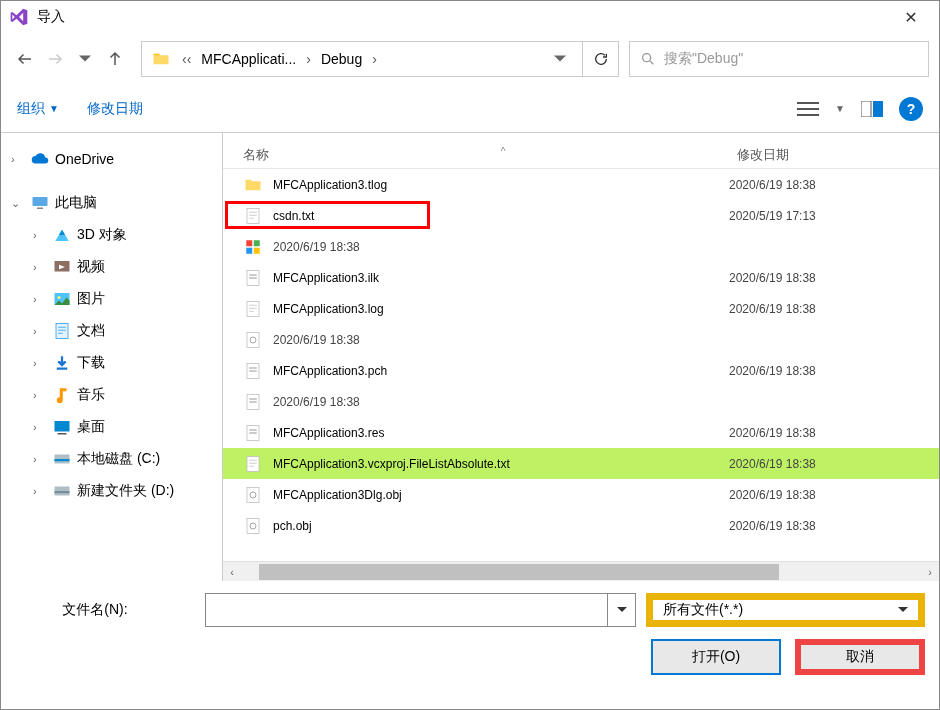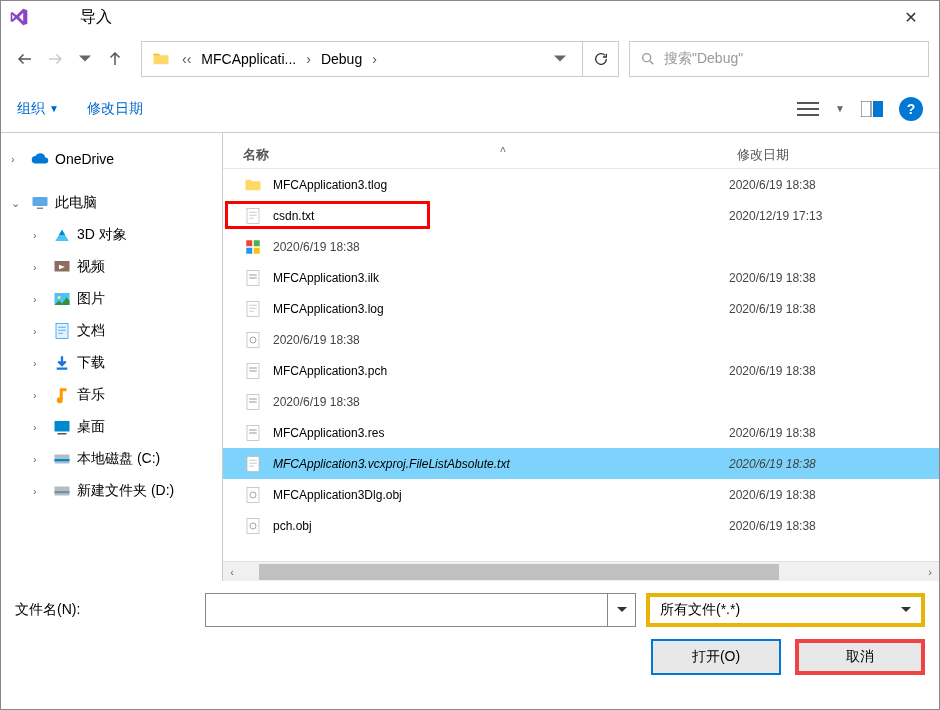--- a/index.html
+++ b/index.html
@@ -1,19 +1,19 @@
 <!DOCTYPE html>
 <html><head>
 <meta charset="utf-8">
 <style>
 * { box-sizing: border-box; margin: 0; padding: 0; font-family: "Microsoft YaHei", "Segoe UI", sans-serif; }
 body { width: 940px; height: 710px; background: #fff; border: 1px solid #888; position: relative; font-size: 14px; color: #000; }
 .titlebar { height: 32px; display: flex; align-items: center; padding: 0 8px; }
 .titlebar .vs-icon { width: 20px; height: 20px; margin-right: 8px; }
-.titlebar .title { flex: 1; font-size: 16px; margin-left: 43px; }
+.titlebar .title { flex: 1; font-size: 14px; }
 .titlebar .close { width: 40px; text-align: center; font-size: 16px; color: #333; cursor: pointer; }
 .navrow { height: 52px; display: flex; align-items: center; padding: 0 10px; gap: 2px; border-bottom: 1px solid transparent; }
 .navrow .navbtn { width: 28px; height: 28px; display: flex; align-items: center; justify-content: center; color: #666; cursor: pointer; }
 .navrow .navbtn.disabled { color: #ccc; }
 .navrow .uparrow { margin-right: 6px; }
 .crumb { flex: 1; border: 1px solid #ccc; height: 36px; display: flex; align-items: center; margin: 0 8px 0 4px; background: #fff; }
 .crumb .folder-ic { margin: 0 8px 0 10px; width: 18px; height: 18px; }
 .crumb .part { padding: 0 6px; cursor: pointer; }
 .crumb .sep { color: #555; padding: 0 4px; }
 .crumb .refresh { width: 36px; text-align: center; border-left: 1px solid #ccc; height: 100%; display: flex; align-items: center; justify-content: center; cursor: pointer; }
@@ -30,41 +30,41 @@
 .sidebar::-webkit-scrollbar-track { background: #f0f0f0; }
 .sidebar::-webkit-scrollbar-thumb { background: #c0c0c0; }
 .sb-item { height: 32px; display: flex; align-items: center; padding: 0 6px; cursor: pointer; gap: 6px; }
 .sb-item .chev { width: 14px; color: #666; font-size: 11px; }
 .sb-item .ic { width: 18px; height: 18px; display: flex; align-items: center; justify-content: center; }
 .sb-item .lbl { font-size: 14px; }
 .sb-item.l1 { padding-left: 10px; }
 .sb-item.l2 { padding-left: 32px; }
 .filepane { flex: 1; display: flex; flex-direction: column; overflow: hidden; }
 .filehdr { height: 36px; display: flex; align-items: center; padding: 16px 12px 8px 12px; color: #555; font-size: 13px; border-bottom: 1px solid #e8e8e8; }
-.filehdr .col-name { flex: 1; display: flex; align-items: flex-start; padding-left: 8px; font-weight: bold; }
+.filehdr .col-name { flex: 1; display: flex; align-items: flex-start; padding-left: 8px; }
 .filehdr .col-date { width: 190px; }
 .filelist { flex: 1; overflow-y: auto; position: relative; }
 .file-row { height: 31px; display: flex; align-items: center; padding: 0 20px; cursor: pointer; }
-.file-row.selected { background: #7dd3fc; font-style: italic; }
+.file-row.selected { background: #bef264; }
 .file-row .ic { width: 20px; height: 20px; margin-right: 10px; display: flex; align-items: center; justify-content: center; }
 .file-row .name { flex: 1; font-size: 12px; white-space: nowrap; overflow: hidden; text-overflow: ellipsis; }
 .file-row .date { width: 190px; font-size: 12px; color: #444; }
 .redbox { position: absolute; border: 3px solid #ff0000; pointer-events: none; }
 .hscroll { height: 20px; background: #f0f0f0; display: flex; align-items: center; border-top: 1px solid #e0e0e0; }
 .hscroll .thumb { width: 520px; height: 16px; background: #c0c0c0; margin-left: 18px; }
 .hscroll .arrow { width: 18px; text-align: center; color: #666; font-size: 11px; cursor: pointer; }
 .footer { padding: 12px 14px 14px 14px; }
 .frow { display: flex; align-items: center; gap: 10px; margin-bottom: 12px; }
-.frow .lbl { width: 180px; text-align: left; padding-right: 20px; font-size: 14px; }
+.frow .lbl { width: 180px; text-align: center; padding-right: 20px; font-size: 14px; }
 .fname-input { flex: 1; height: 34px; border: 1px solid #888; padding: 0 8px; font-size: 14px; }
 .fname-dd { width: 28px; height: 34px; border: 1px solid #888; border-left: none; display: flex; align-items: center; justify-content: center; cursor: pointer; }
-.filter { width: 279px; height: 34px; border: 4px solid #eab308; display: flex; align-items: center; padding: 0 10px; cursor: pointer; }
+.filter { width: 279px; height: 34px; border: 7px solid #eab308; display: flex; align-items: center; padding: 0 10px; cursor: pointer; }
 .filter span:first-child { flex: 1; }
 .btnrow { display: flex; justify-content: flex-end; gap: 14px; padding-right: 0; }
-.btn { width: 130px; height: 36px; border: 4px solid #ef4444; background: #e8e8e8; cursor: pointer; display: flex; align-items: center; justify-content: center; font-size: 14px; }
+.btn { width: 130px; height: 36px; border: 6px solid #ef4444; background: #e8e8e8; cursor: pointer; display: flex; align-items: center; justify-content: center; font-size: 14px; }
 .btn.primary { border: 2px solid #0078d4; }
 svg { display: block; }
 </style>
 </head>
 <body>
 
 <div class="titlebar">
   <svg class="vs-icon" viewBox="0 0 24 24">
       <path fill="#8B44C5" d="M17 2l5 2v16l-5 2-8-8-5 4-2-1V7l2-1 5 4 8-8zm0 5l-5 5 5 5V7zM4 9v6l3-3-3-3z"></path>
     </svg>
@@ -285,21 +285,21 @@
           <span class="date">2020/6/19 18:38</span>
         </div>
         <div class="file-row">
           <span class="ic">
             <svg width="18" height="18" viewBox="0 0 24 24">
               <rect x="4" y="2" width="16" height="20" fill="#fff" stroke="#bbb"></rect>
               <path stroke="#bbb" d="M7 7h10M7 11h10M7 15h6"></path>
             </svg>
           </span>
           <span class="name">csdn.txt</span>
-          <span class="date">2020/12/19 17:13</span>
+          <span class="date">2020/5/19 17:13</span>
         </div>
         <div class="file-row">
           <span class="ic">
             <svg width="18" height="18" viewBox="0 0 24 24">
               <rect x="3" y="3" width="8" height="8" fill="#F44336"></rect>
               <rect x="13" y="3" width="8" height="8" fill="#4CAF50"></rect>
               <rect x="3" y="13" width="8" height="8" fill="#2196F3"></rect>
               <rect x="13" y="13" width="8" height="8" fill="#FFC107"></rect>
             </svg>
           </span>

